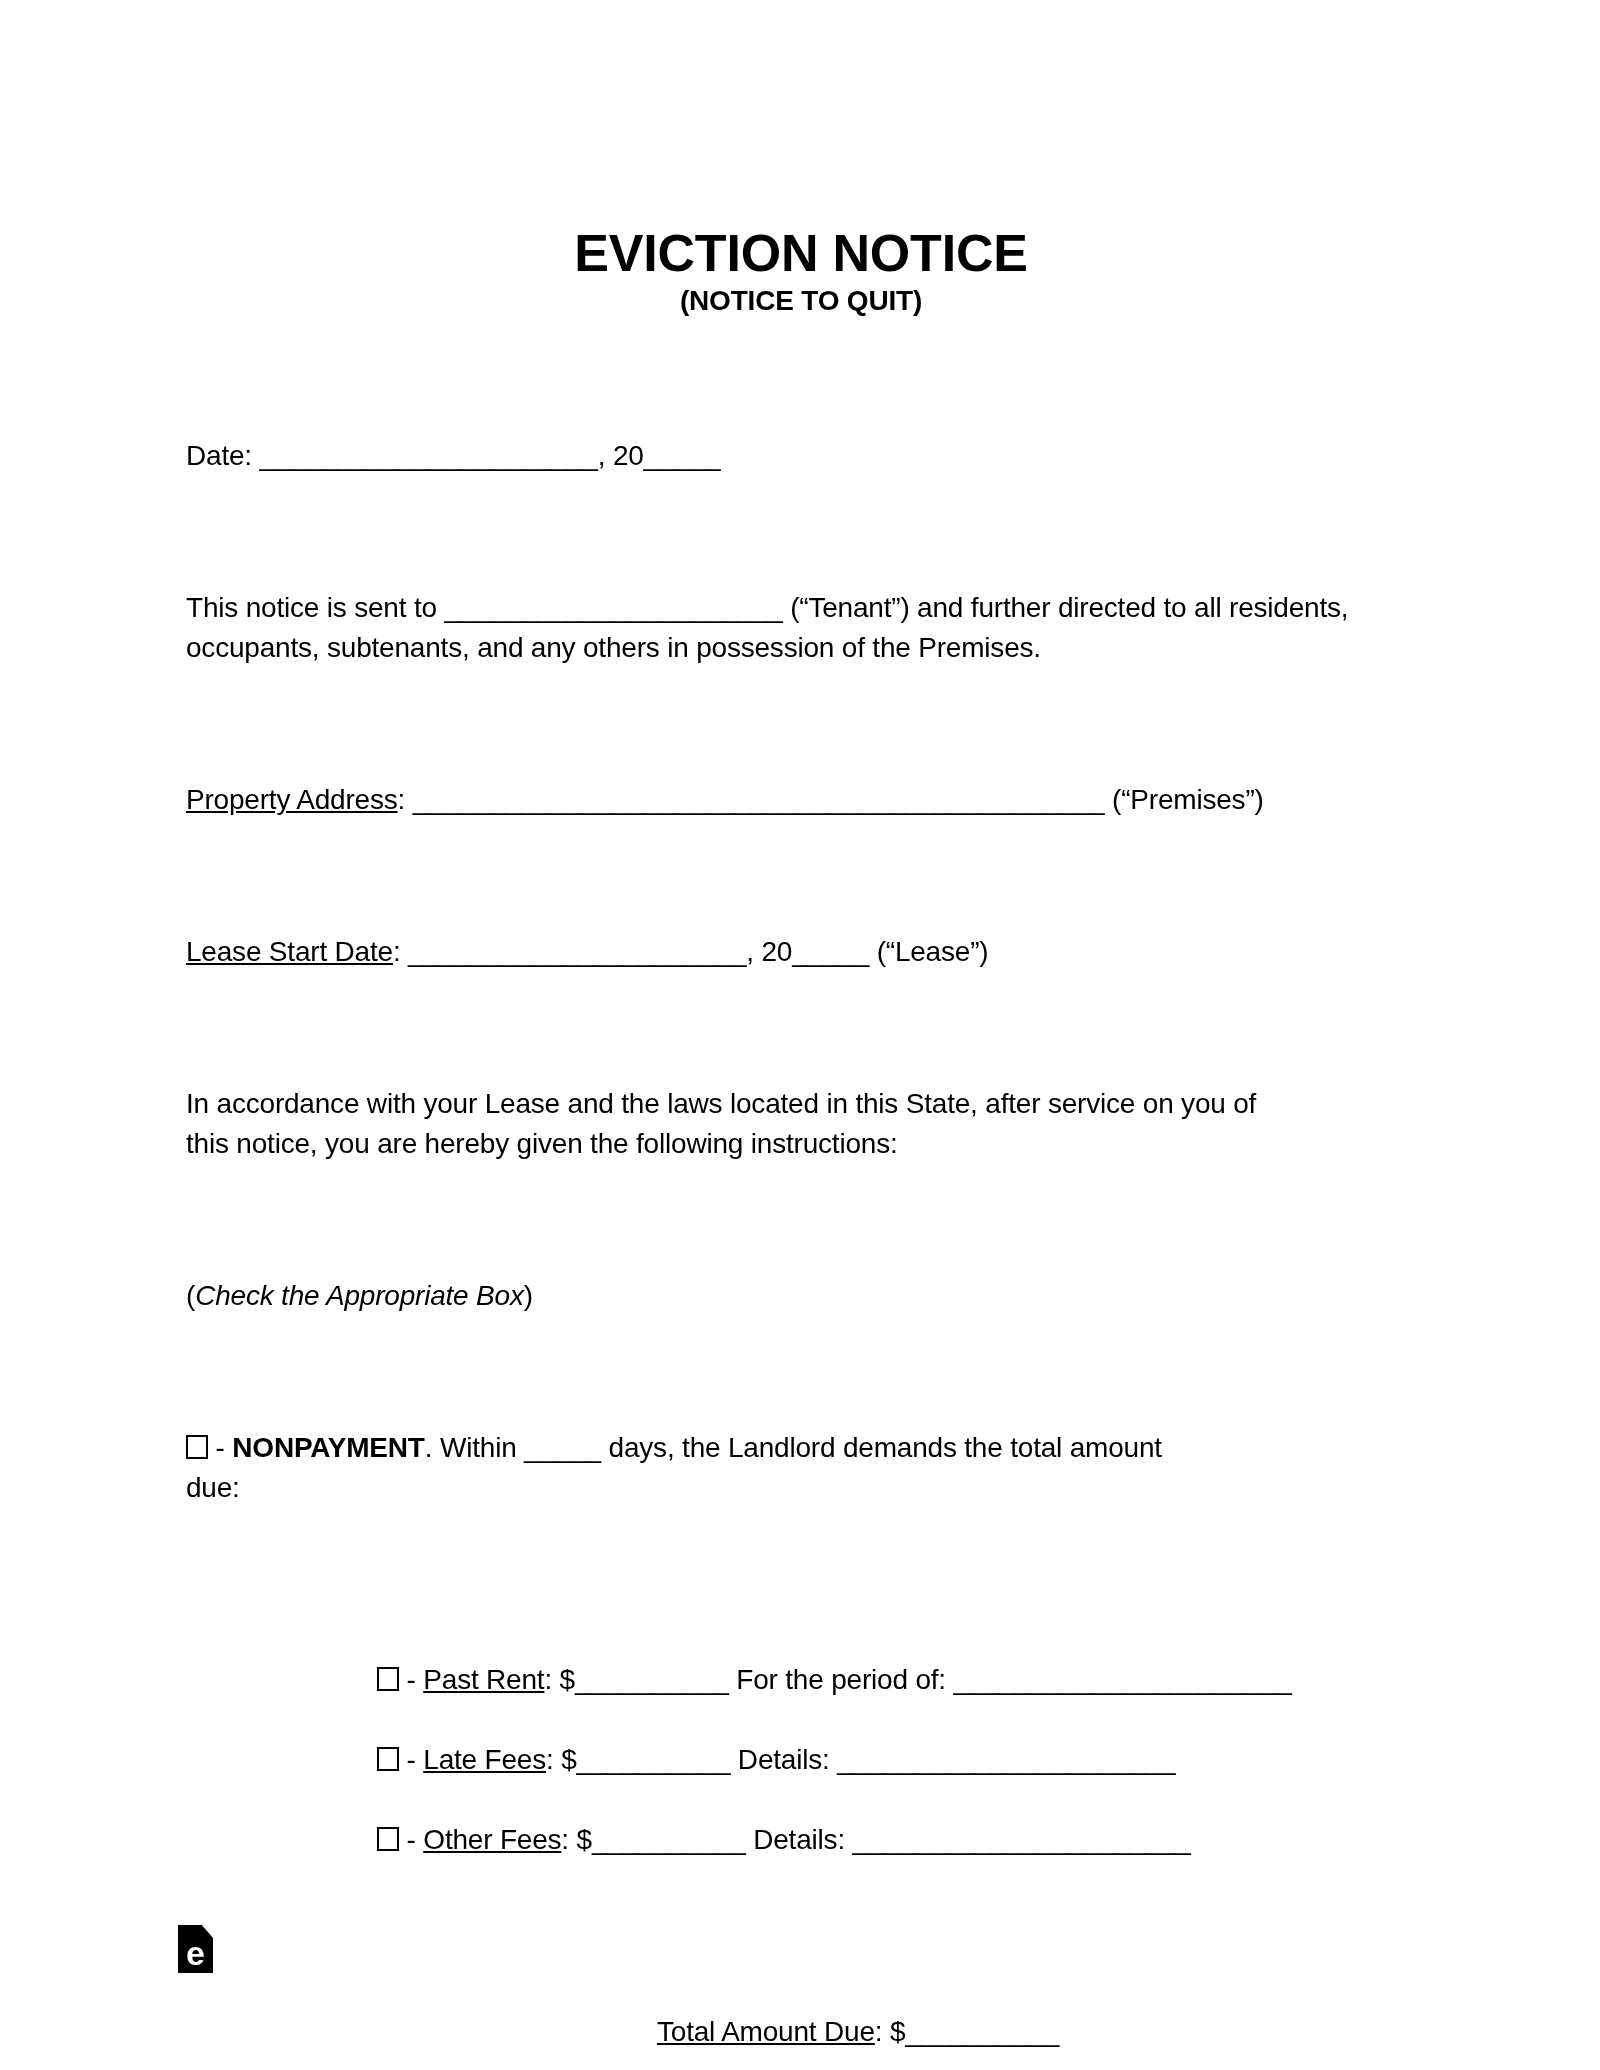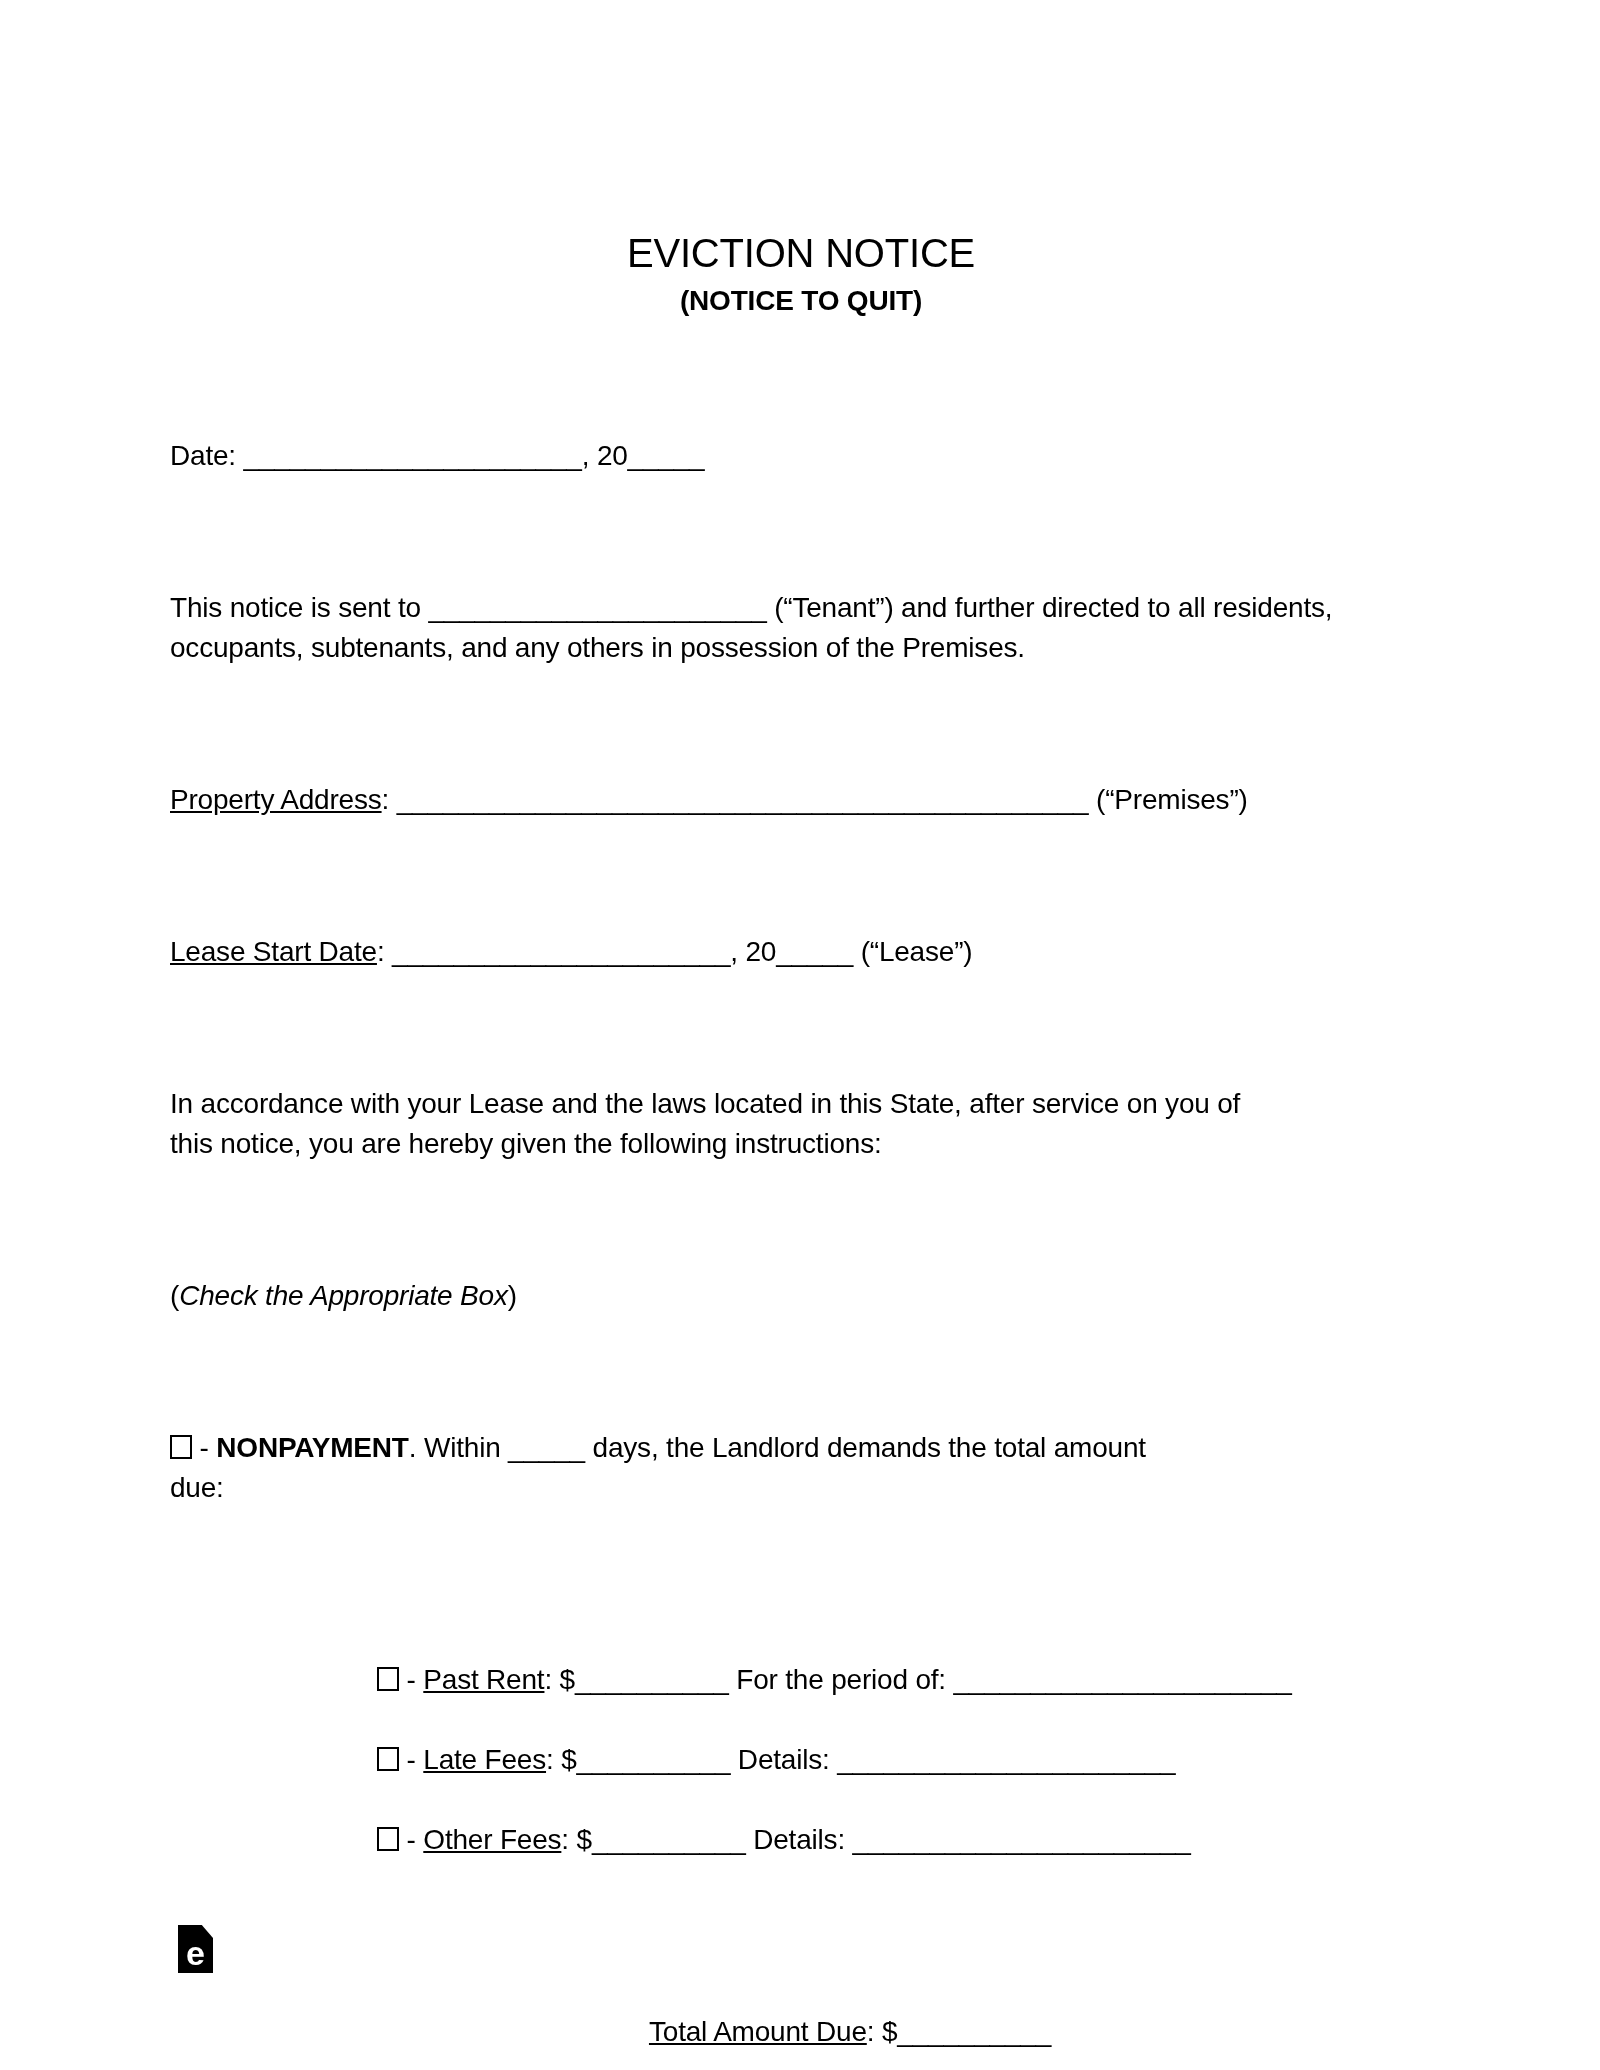--- a/index.html
+++ b/index.html
@@ -4,23 +4,23 @@
 <style>
   html,body{margin:0;padding:0;background:#ffffff;}
   body{width:1600px;height:2070px;font-family:"Liberation Sans",sans-serif;color:#000;}
   .page{position:relative;width:1600px;height:2070px;background:#fff;overflow:hidden;}
   .doc{
     position:absolute;left:170px;top:0;width:1360px;
     font-size:28px;line-height:40px;letter-spacing:-0.2px;
     white-space:pre-line;
   }
   .head{width:1262px;text-align:center;margin:146px 0 34px 0;white-space:normal;}
-  .title{font-size:40px;line-height:54px;font-weight:normal;margin:0;}
+  .title{font-size:52px;line-height:54px;font-weight:bold;margin:0;}
   .subtitle{font-size:28px;line-height:42px;font-weight:bold;}
-  p.line{margin:0 0 32px 0;}
+  p.line{margin:0 0 32px 16px;}
   .ind1{margin-left:94px;}
   .ind2{margin-left:190px;text-align:center;}
   .fees{margin:0 0 32px 190px;}
   .fees p.fee{margin:0;padding-left:17px;}
   .u{text-decoration:underline;}
   .bold{font-weight:bold;}
   .it{font-style:italic;text-align:center;}
   .cb{
     display:inline-block;width:18px;height:20px;
     border:2px solid #000;vertical-align:-2px;background:#fff;

